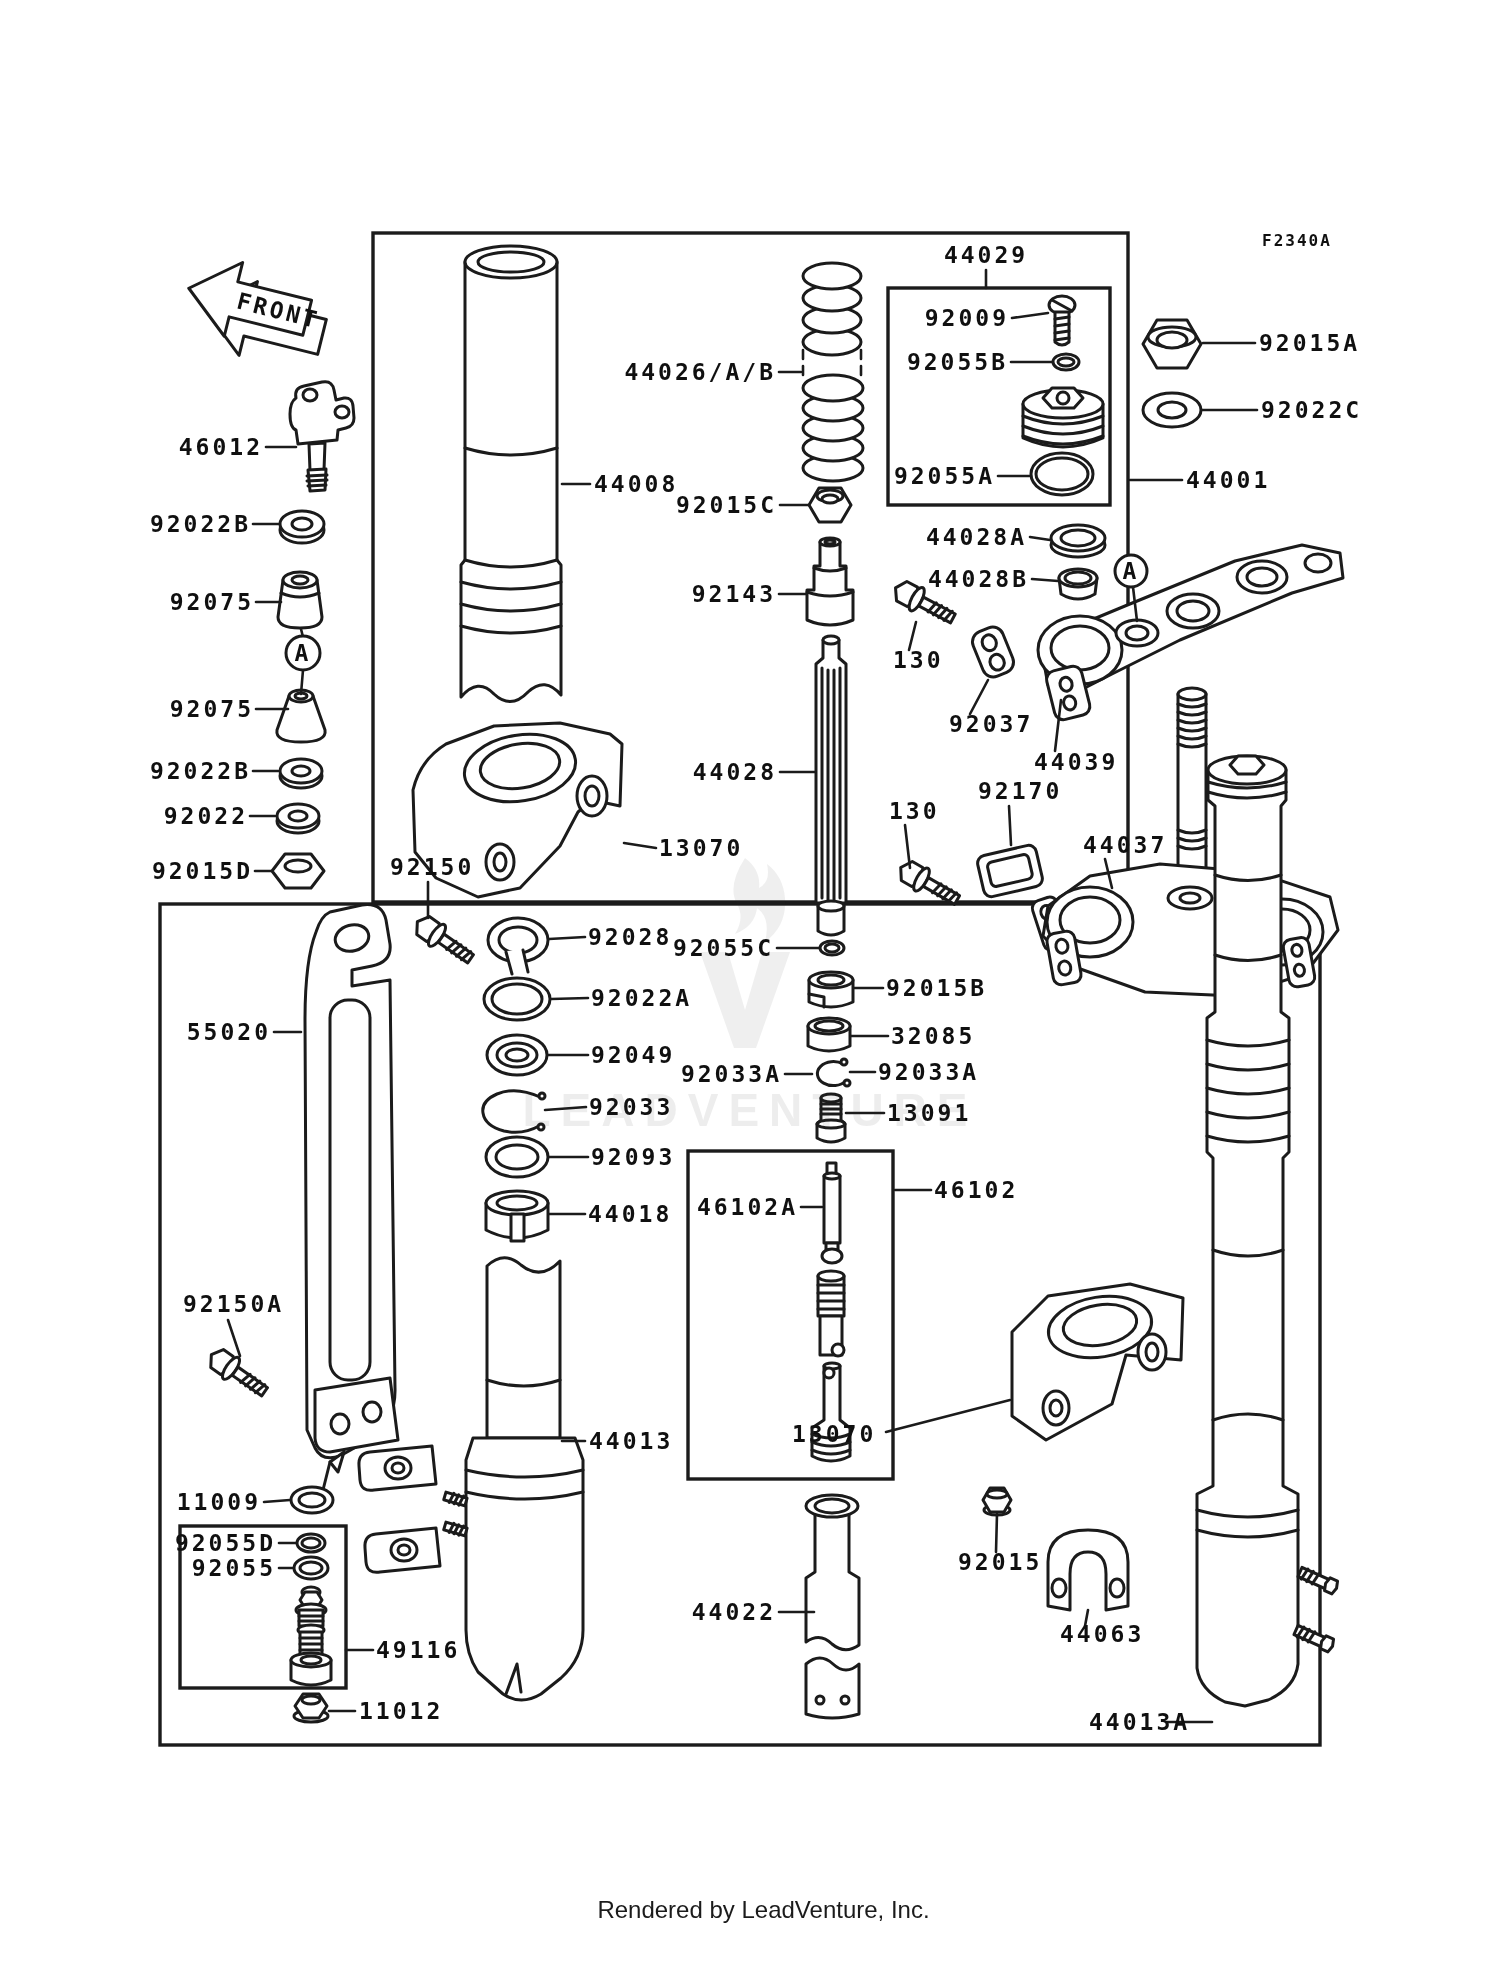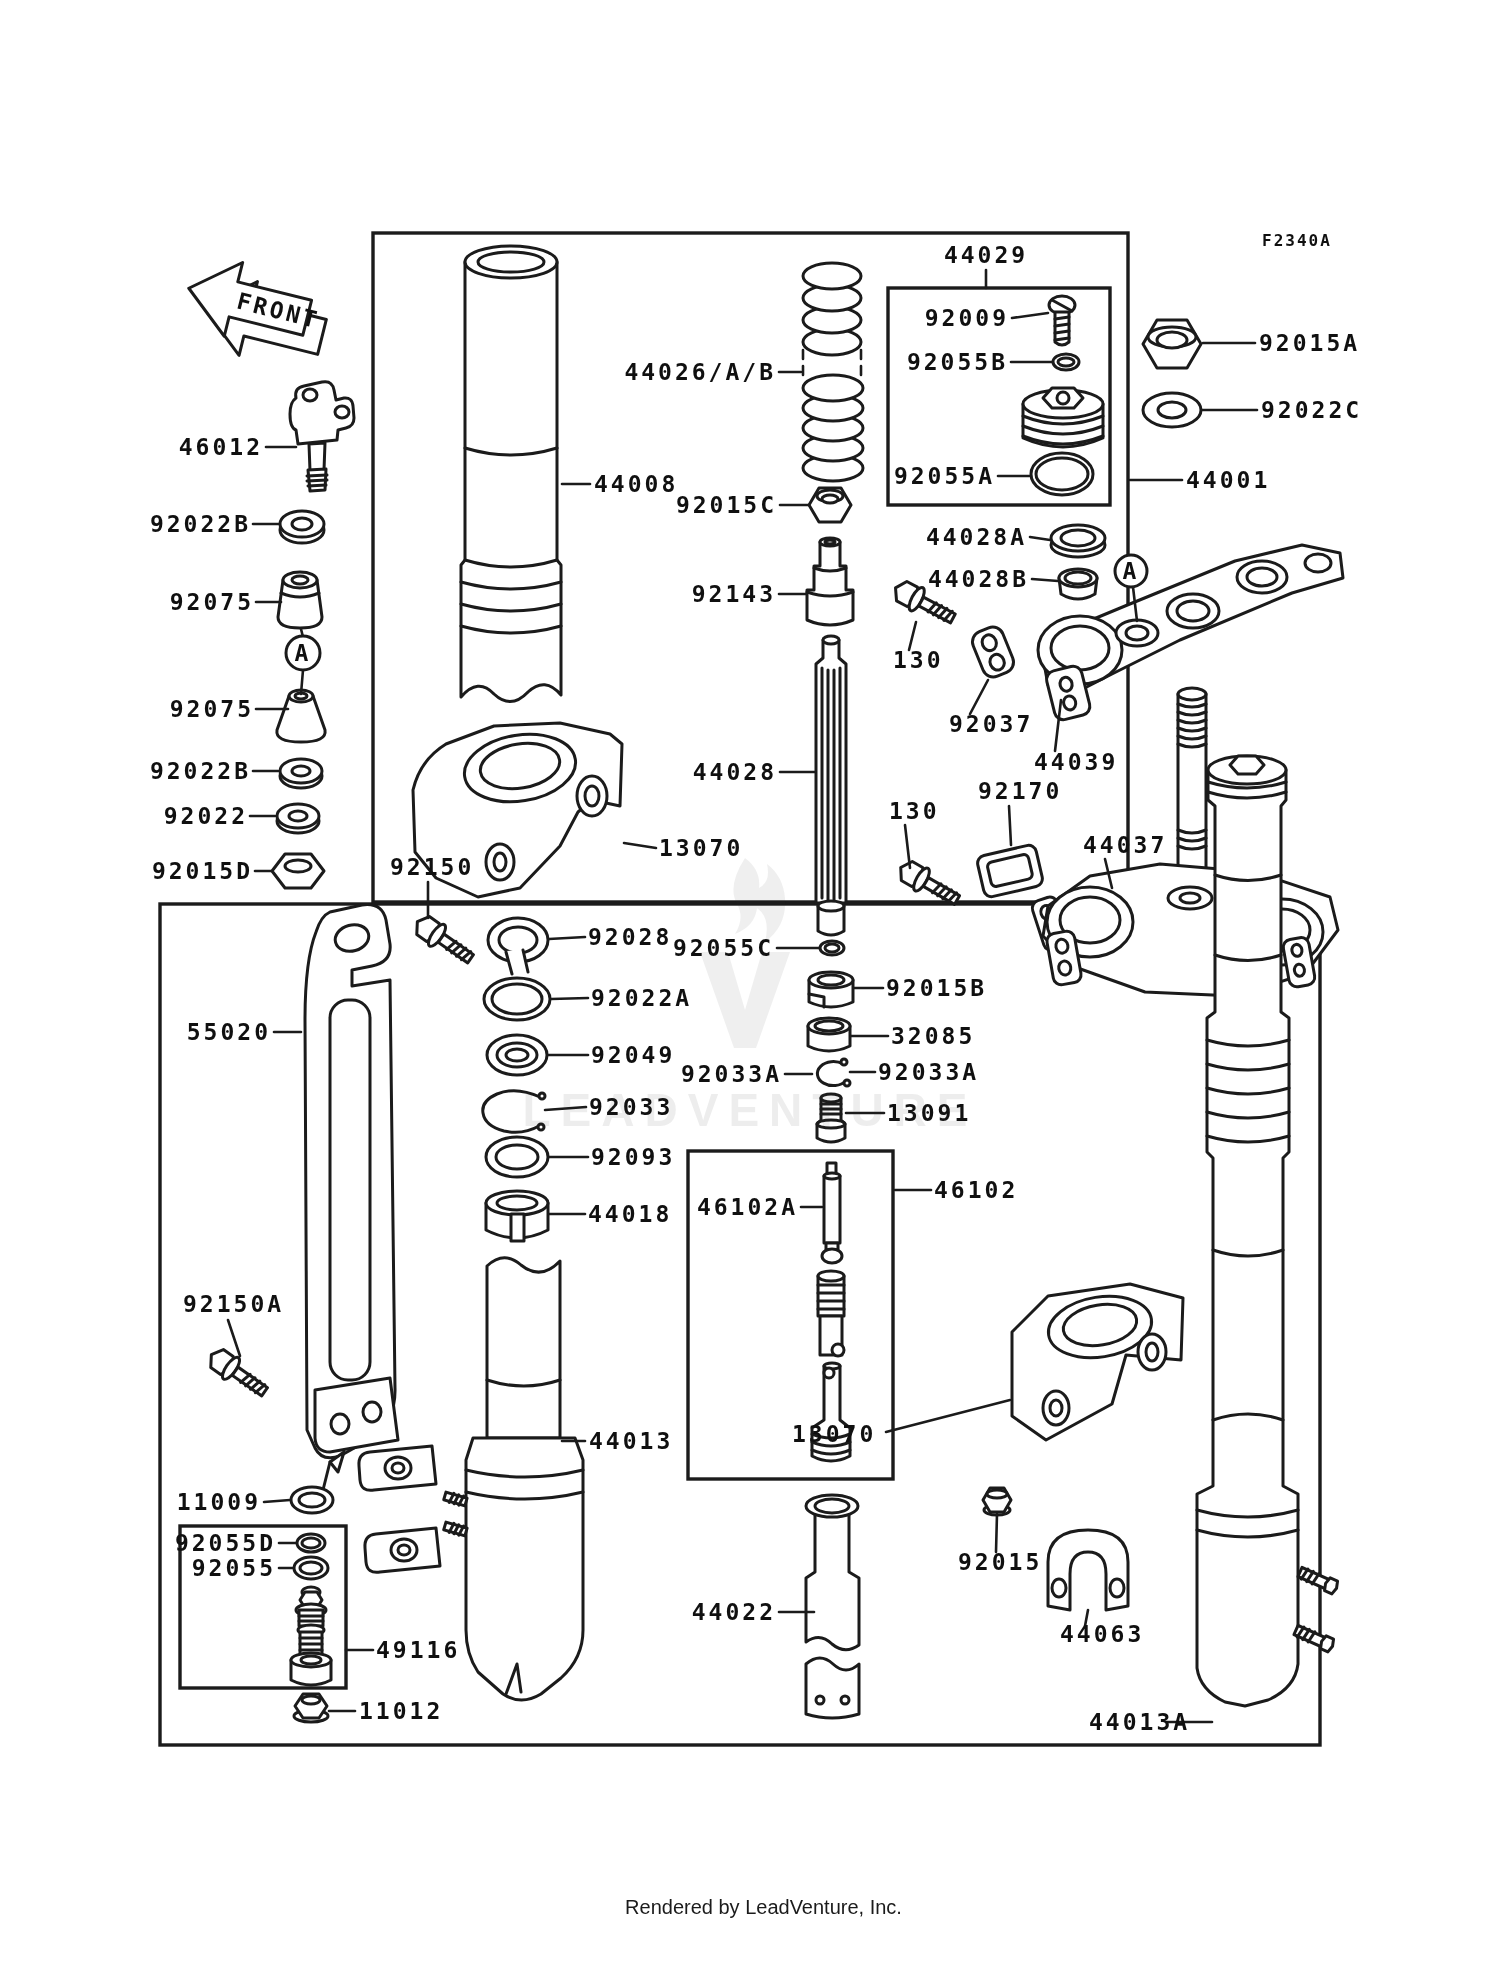--- a/index.html
+++ b/index.html
@@ -11,21 +11,21 @@
   .ldr{stroke:#1b1b1b;stroke-width:2.6;fill:none;stroke-linecap:round;}
   .box{fill:none;stroke:#1b1b1b;stroke-width:3.4;}
   .lbl{font-family:"DejaVu Sans Mono",monospace;font-weight:700;font-size:23px;
        letter-spacing:3px;fill:#101010;}
   .lblsm{font-family:"DejaVu Sans Mono",monospace;font-weight:700;font-size:16px;
        letter-spacing:2px;fill:#101010;}
   .wm{fill:rgba(50,50,50,0.08);}
   .wmtext{font-family:"Liberation Sans",sans-serif;font-weight:700;font-size:46px;
        letter-spacing:10px;fill:rgba(50,50,50,0.09);}
   #footer{position:absolute;left:0;right:0;top:1896px;text-align:center;
-       font-family:"Liberation Sans",sans-serif;font-size:20px;color:#1b1b1b;margin-left:27px;}
+       font-family:"Liberation Sans",sans-serif;font-size:24px;color:#1b1b1b;margin-left:27px;}
 </style>
 </head>
 <body>
 
 <div id="page">
 <svg width="1500" height="1962" viewBox="0 0 1500 1962">
   <defs>
     <g id="bolt">
       <polygon class="fw" points="-13,0 -6,-11 6,-11 13,0 6,11 -6,11"></polygon>
       <ellipse class="fw" cx="11" cy="0" rx="5" ry="13"></ellipse>

